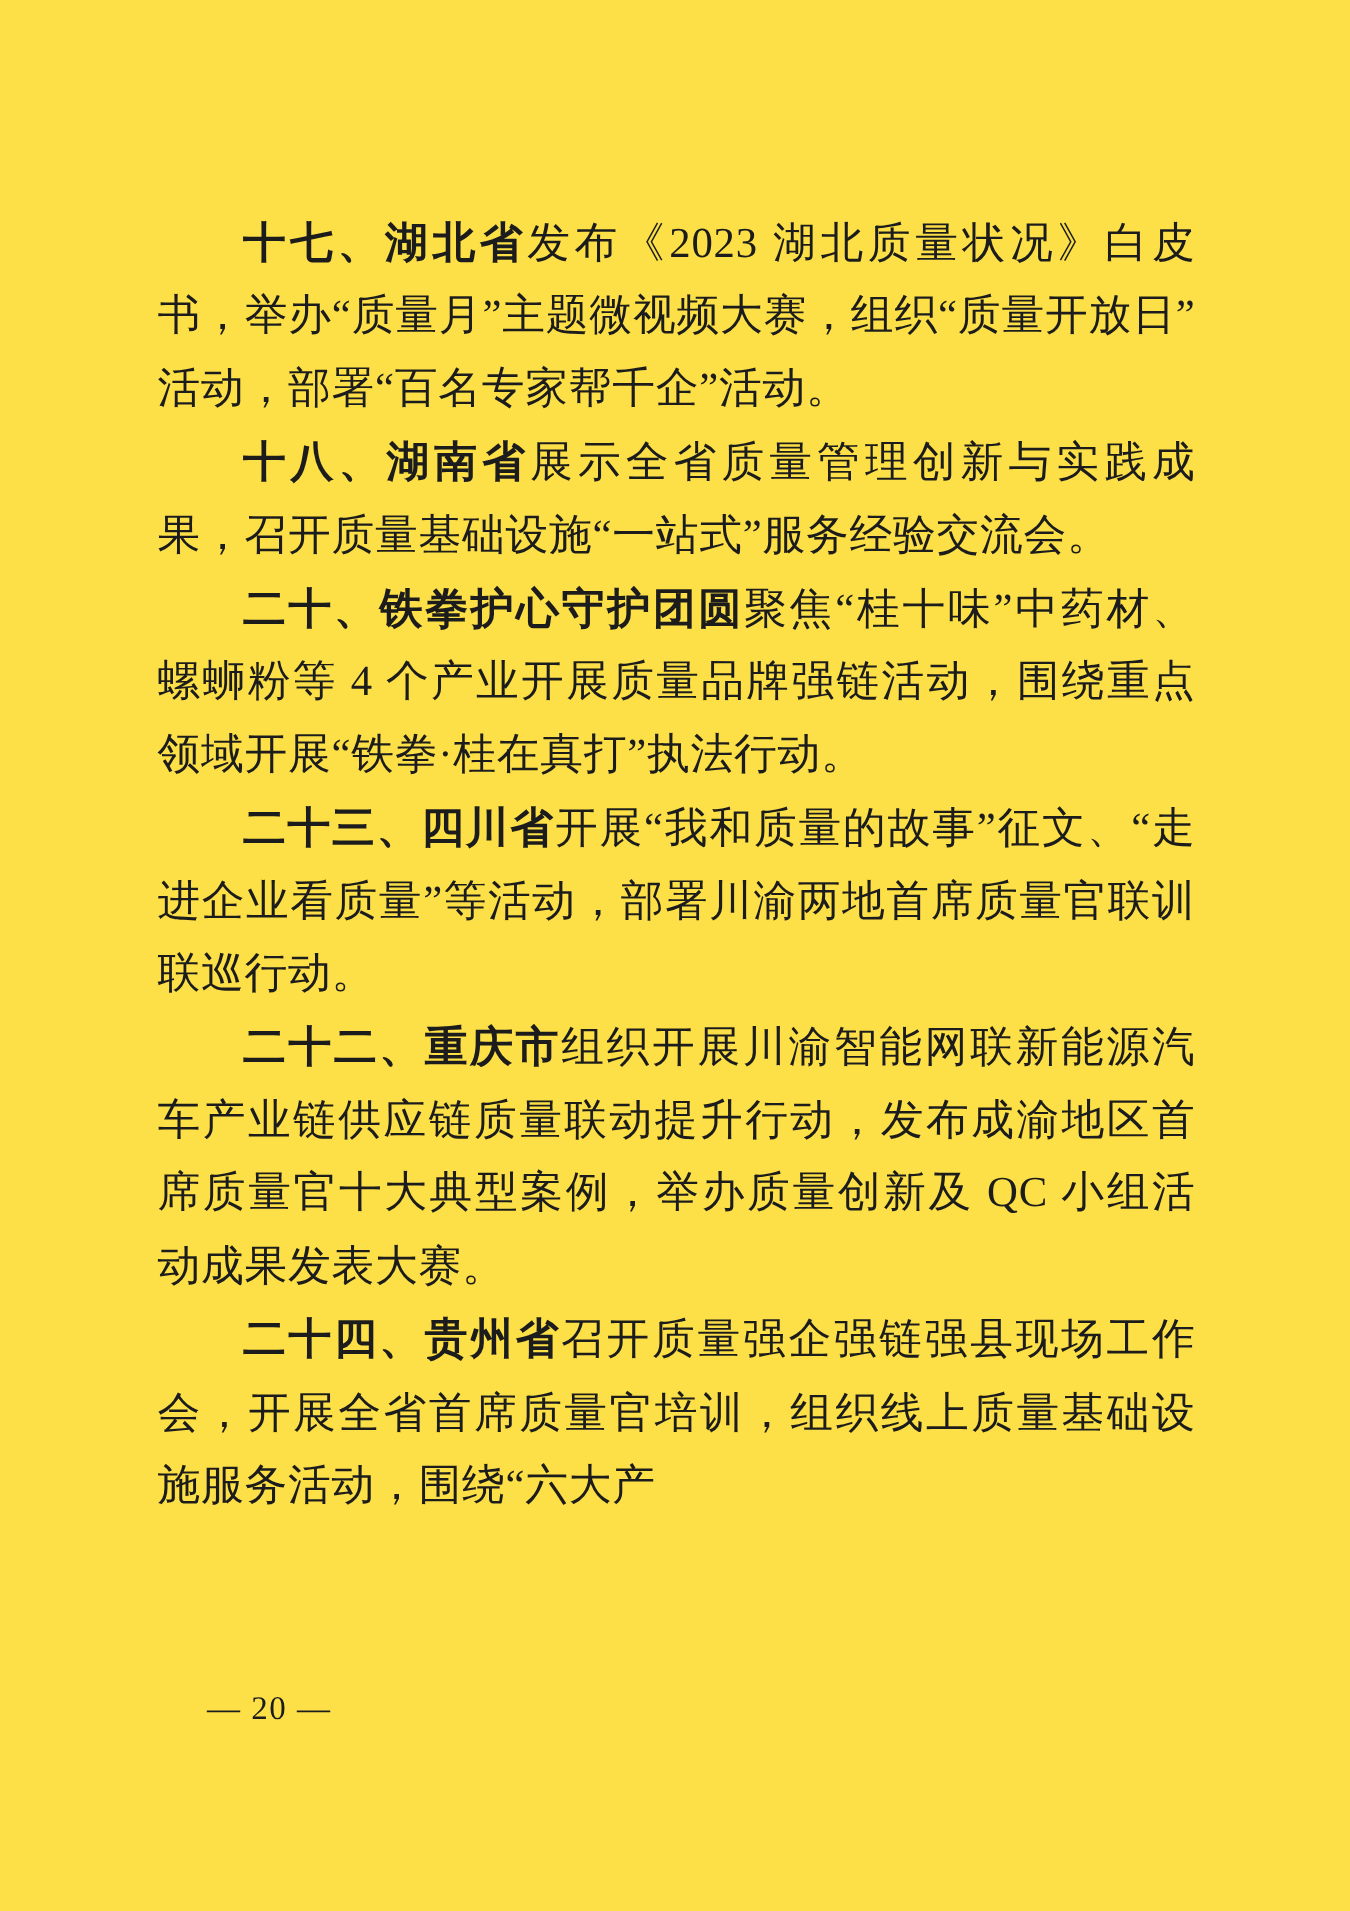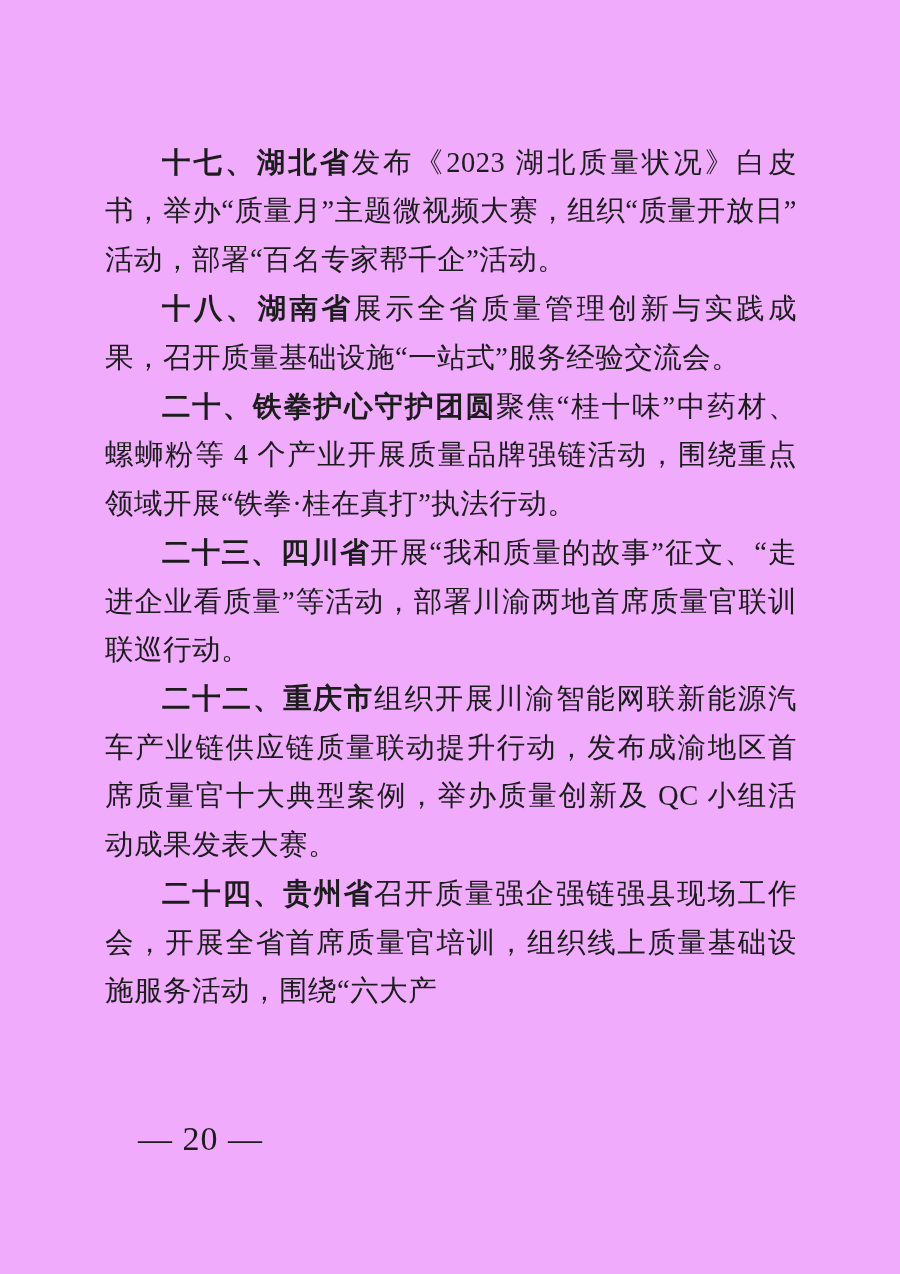--- a/index.html
+++ b/index.html
@@ -1,20 +1,20 @@
 <!DOCTYPE html>
 <html lang="zh"><head>
 <meta charset="utf-8">
 <style>
   html, body { margin: 0; padding: 0; }
   .page {
     position: relative;
     width: 900px;
     height: 1274px;
-    background: #f0abfc;
+    background: #fde047;
     overflow: hidden;
     font-family: "Liberation Serif", "DejaVu Serif", serif;
   }
   .content {
     position: absolute;
     left: 105px;
     top: 138px;
     width: 692px;
   }
   .para {
@@ -27,21 +27,21 @@
     letter-spacing: 0.5px;
   }
   .para .lead {
     font-weight: 700;
     font-family: "Liberation Sans", "DejaVu Sans", sans-serif;
   }
   .footer {
     position: absolute;
     left: 138px;
     top: 1122px;
-    font-size: 34px;
+    font-size: 22px;
     line-height: 34px;
     color: #1c1c1c;
     letter-spacing: 1px;
     font-family: "Liberation Serif", "DejaVu Serif", serif;
   }
 </style>
 </head>
 <body>
 
 <div class="page">

